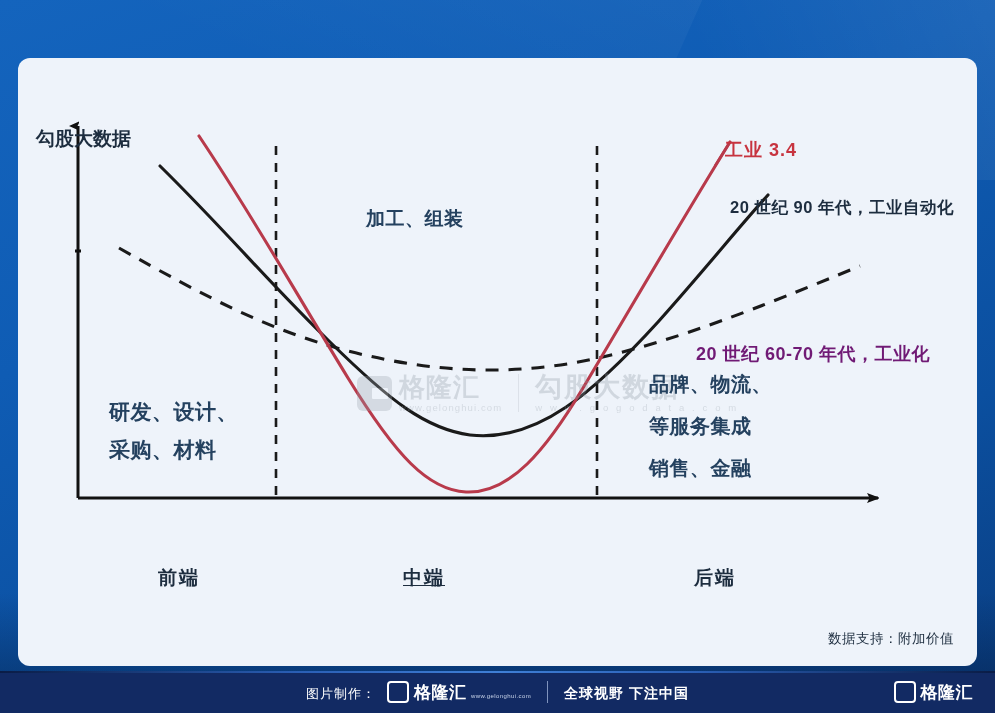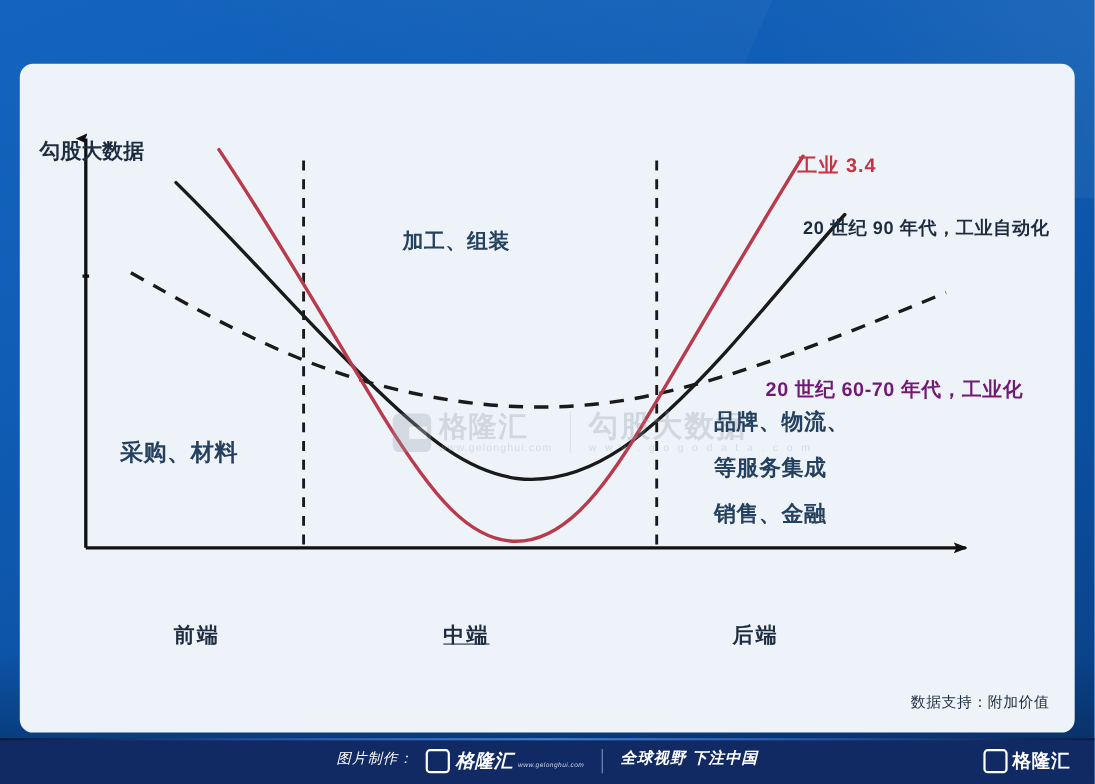--- a/index.html
+++ b/index.html
@@ -93,21 +93,21 @@
   .xtick {
     position: absolute;
     top: 507px;
     font-size: 19px;
     font-weight: bold;
     color: #1d2d3f;
     letter-spacing: 2px;
   }
   #xtick-front { left: 140px; }
   #xtick-mid   { left: 385px; text-decoration: underline; }
-  #xtick-back  { left: 648px; font-family: Liberation Mono, monospace; }
+  #xtick-back  { left: 676px; font-family: Liberation Mono, monospace; }
 
   
   #watermark {
     position: absolute;
     left: 339px; top: 315px;
     display: flex;
     align-items: center;
     gap: 16px;
     opacity: 0.30;
     pointer-events: none;
@@ -156,21 +156,21 @@
     display: flex;
     align-items: center;
     justify-content: center;
   }
   #footer::before {
     content: "";
     position: absolute;
     left: 0; top: 0; width: 100%; height: 2px;
     background: linear-gradient(90deg,#0a1c46,#2a5fb5 30%,#3f7fd6 50%,#2a5fb5 70%,#0a1c46);
   }
-  #footer-center { display: flex; align-items: flex-start; gap: 11px; font-style: italic; }
+  #footer-center { display: flex; align-items: flex-end; gap: 11px; }
   #footer-made { color: #ffffff; font-size: 13px; letter-spacing: 1px; }
   .glh-logo { display: flex; align-items: center; gap: 5px; }
   .glh-mark {
     width: 22px; height: 22px;
     border: 2px solid #ffffff;
     border-radius: 4px;
     position: relative;
     flex: none;
   }
   .glh-mark::after {
@@ -253,20 +253,21 @@
         <div class="wm-url">w w w . g o g o d a t a . c o m</div>
       </div>
     </div>
   </div>
 
   <div class="lbl" id="y-axis-label">勾股大数据</div>
 
   <div class="lbl" id="label-processing">加工、组装</div>
 
   <div class="lbl" id="label-frontend-desc">
+    <div>研发、设计、</div>
     <div>采购、材料</div>
   </div>
 
   <div class="lbl" id="label-backend-desc">
     <div>品牌、物流、</div>
     <div>等服务集成</div>
     <div>销售、金融</div>
   </div>
 
   <div class="lbl" id="label-industry40">工业 3.4</div>

